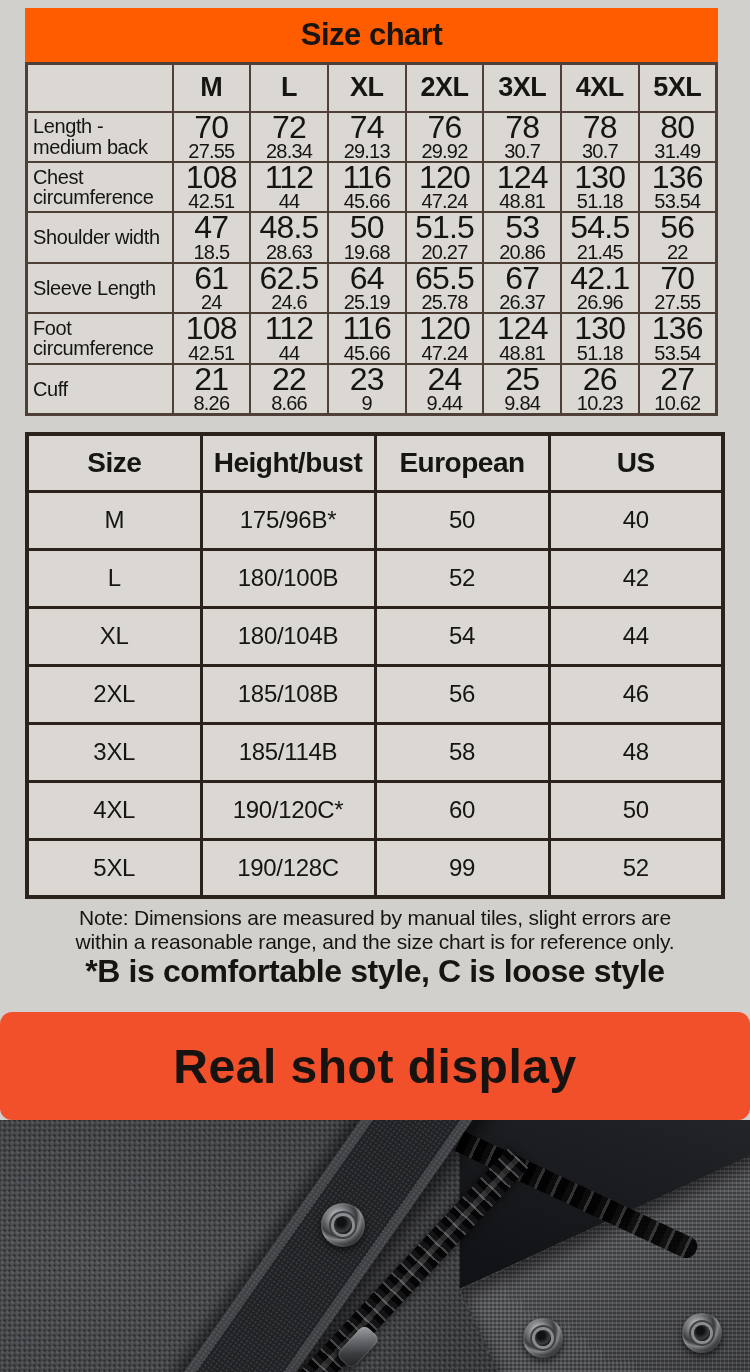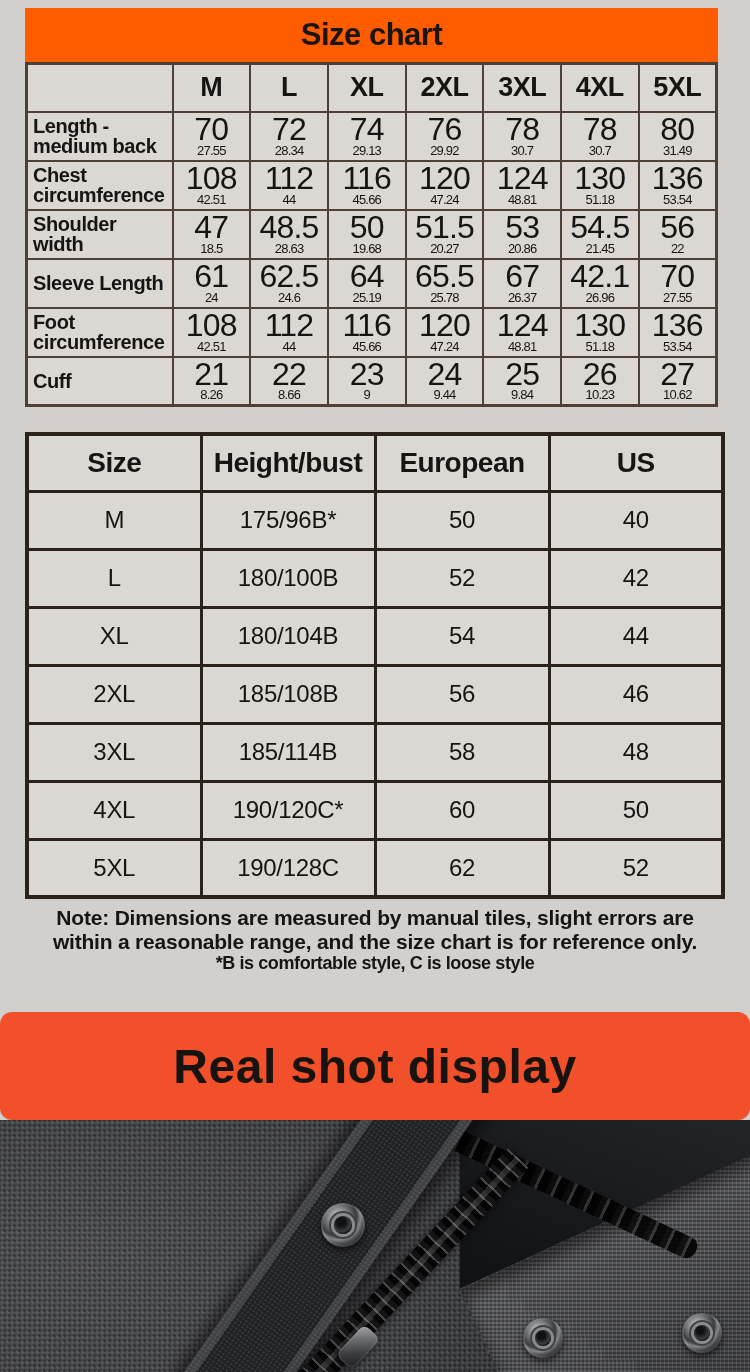--- a/index.html
+++ b/index.html
@@ -36,50 +36,50 @@
   .t1 th,.t1 td{
     border:2px solid var(--table1-border);
     background:var(--cell-bg);
     text-align:center;vertical-align:middle;
     padding:0;overflow:hidden;
   }
   .t1 tr{height:49px;}
   .t1 tr.t1-header{height:48px;}
   .t1 th{font-size:27px;font-weight:700;letter-spacing:-0.5px;}
   .t1 .row-label{
-    text-align:left;font-size:20px;font-weight:700;letter-spacing:-0.4px;
+    text-align:left;font-size:20px;font-weight:400;letter-spacing:-0.4px;
     line-height:1.02;padding:0 2px 0 5px;margin-top:11px;
   }
   .t1 .cm{font-size:32px;line-height:0.92;letter-spacing:-0.8px;}
-  .t1 .in{font-size:13px;line-height:0.95;letter-spacing:-0.8px;}
+  .t1 .in{font-size:20px;line-height:0.95;letter-spacing:-0.8px;}
 
   
   .t2{
     position:absolute;left:25px;top:432px;width:700px;
     border:4px solid var(--table2-border);
   }
   .t2 th,.t2 td{
     border:3px solid var(--table2-border);
     background:var(--cell-bg);
     text-align:center;vertical-align:middle;padding:0;
   }
   .t2 tr{height:58px;}
   .t2 tr.t2-header{height:57px;}
   .t2 th{font-size:28px;font-weight:700;letter-spacing:-0.5px;}
   .t2 td{font-size:24px;font-weight:400;letter-spacing:-0.3px;}
 
   
   .note1{
     position:absolute;left:0;top:906px;width:750px;
-    text-align:center;font-size:21px;font-weight:700;letter-spacing:-0.2px;
+    text-align:center;font-size:21px;font-weight:400;letter-spacing:-0.2px;
     line-height:1.14;white-space:pre-line;
   }
   .note2{
     position:absolute;left:0;top:953px;width:750px;
-    text-align:center;font-size:18px;font-weight:700;letter-spacing:-0.4px;
+    text-align:center;font-size:32px;font-weight:700;letter-spacing:-0.4px;
   }
 
   
   .banner-bottom{
     position:absolute;left:0;top:1012px;width:750px;height:108px;
     background:var(--banner-bottom);
     display:flex;align-items:center;justify-content:center;
     font-size:48px;font-weight:700;letter-spacing:0.5px;color:#161310;border-radius:12px;
   }
 
@@ -422,21 +422,21 @@
         </tr>
         <tr>
           <td>4XL</td>
           <td>190/120C*</td>
           <td>60</td>
           <td>50</td>
         </tr>
         <tr>
           <td>5XL</td>
           <td>190/128C</td>
-          <td>62</td>
+          <td>99</td>
           <td>52</td>
         </tr>
       </tbody>
   </table>
 
   <div class="note1">Note: Dimensions are measured by manual tiles, slight errors are
 within a reasonable range, and the size chart is for reference only.</div>
   <div class="note2">*B is comfortable style, C is loose style</div>
 
   <div class="banner-bottom">

